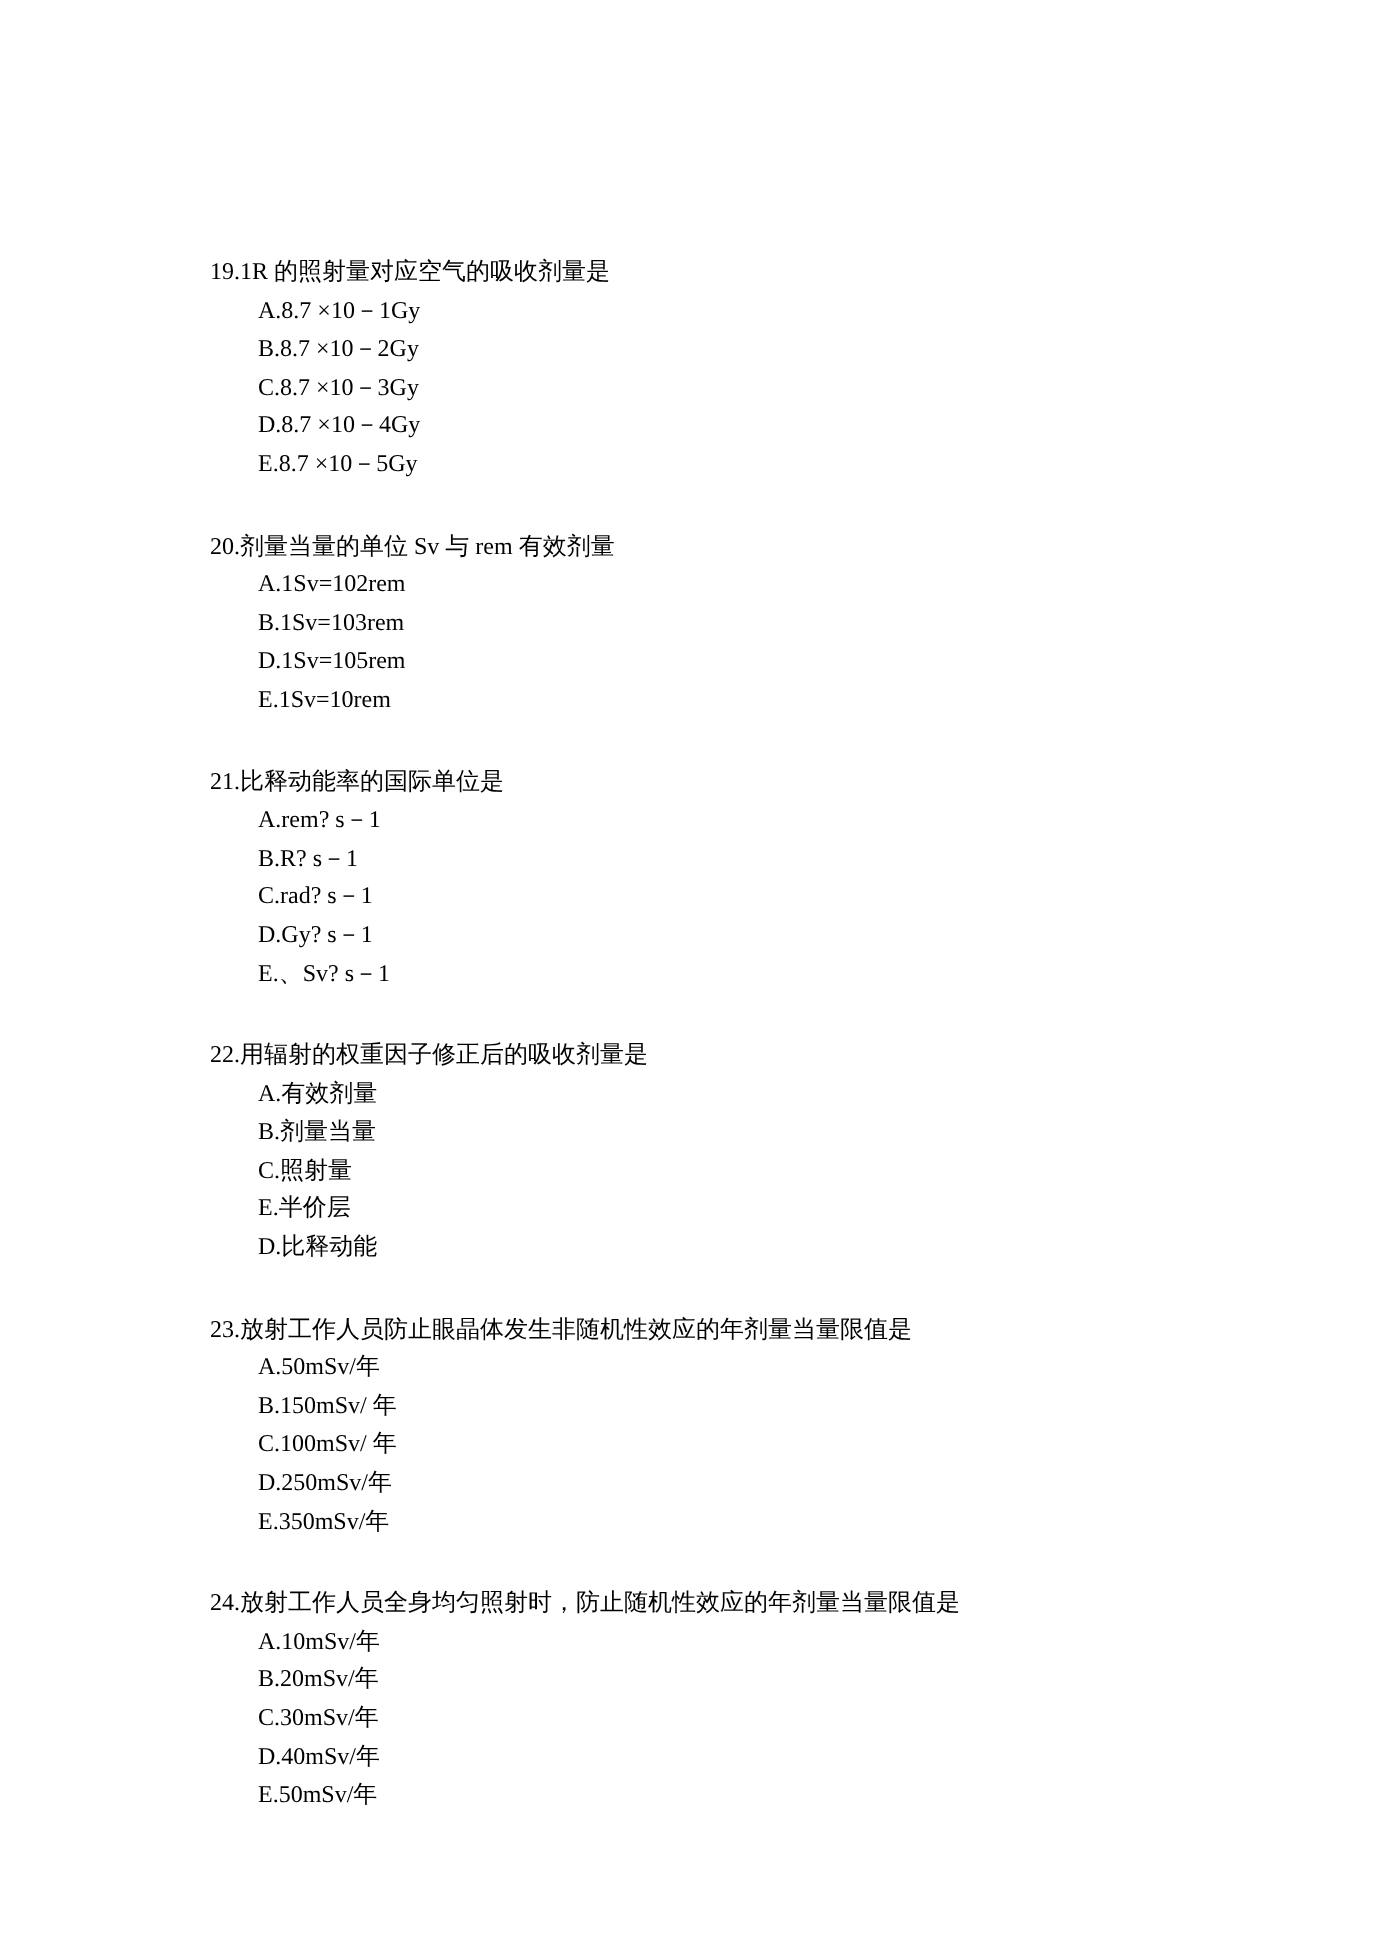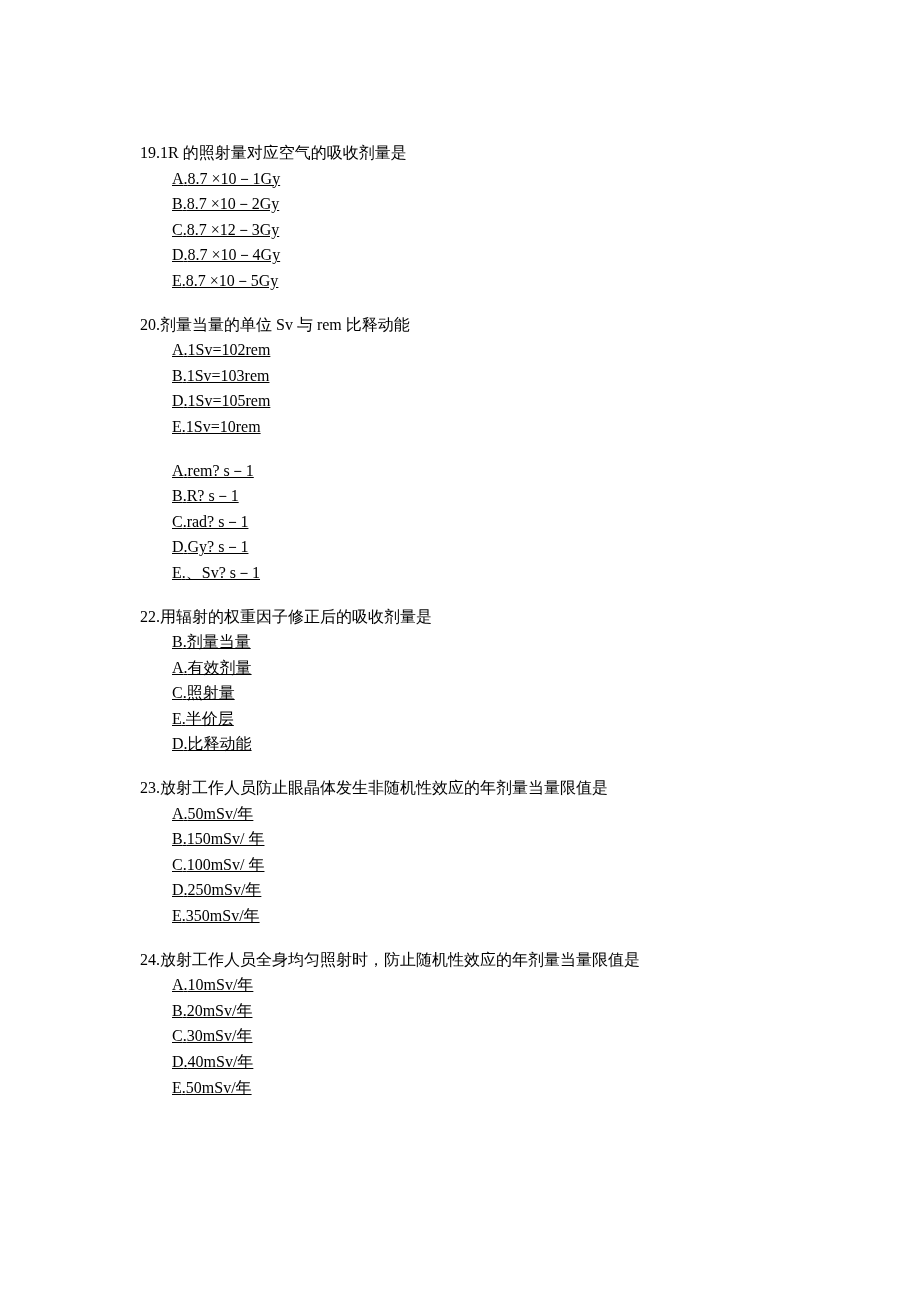--- a/index.html
+++ b/index.html
@@ -11,72 +11,73 @@
     color: #000000;
     line-height: 1.6;
     width: 920px;
     min-height: 1302px;
   }
   .page {
     padding: 140px 120px 60px 140px;
   }
   .question {
     margin-bottom: 18px;
+    margin-top: 29px;
   }
   .question-stem {
     margin: 0;
     padding: 0;
   }
   .options {
     padding-left: 2em;
-    text-decoration: underline;
   }
   .option {
     margin: 0;
     padding: 0;
   }
 </style>
 </head>
 <body>
 
 <div class="page">
   <div id="questions-container">
       <div class="question">
         <p class="question-stem"><span>19</span><span>.</span><span>1R 的照射量对应空气的吸收剂量是</span></p>
         <div class="options">
           <p class="option"><span>A</span><span>.</span><span>8.7 ×10－1Gy</span></p>
           <p class="option"><span>B</span><span>.</span><span>8.7 ×10－2Gy</span></p>
-          <p class="option"><span>C</span><span>.</span><span>8.7 ×12－3Gy</span></p>
+          <p class="option"><span>C</span><span>.</span><span>8.7 ×10－3Gy</span></p>
           <p class="option"><span>D</span><span>.</span><span>8.7 ×10－4Gy</span></p>
           <p class="option"><span>E</span><span>.</span><span>8.7 ×10－5Gy</span></p>
         </div>
       </div>
       <div class="question">
-        <p class="question-stem"><span>20</span><span>.</span><span>剂量当量的单位 Sv 与 rem 比释动能</span></p>
+        <p class="question-stem"><span>20</span><span>.</span><span>剂量当量的单位 Sv 与 rem 有效剂量</span></p>
         <div class="options">
           <p class="option"><span>A</span><span>.</span><span>1Sv=102rem</span></p>
           <p class="option"><span>B</span><span>.</span><span>1Sv=103rem</span></p>
           <p class="option"><span>D</span><span>.</span><span>1Sv=105rem</span></p>
           <p class="option"><span>E</span><span>.</span><span>1Sv=10rem</span></p>
         </div>
       </div>
       <div class="question">
+        <p class="question-stem"><span>21</span><span>.</span><span>比释动能率的国际单位是</span></p>
         <div class="options">
           <p class="option"><span>A</span><span>.</span><span>rem?  s－1</span></p>
           <p class="option"><span>B</span><span>.</span><span>R? s－1</span></p>
           <p class="option"><span>C</span><span>.</span><span>rad? s－1</span></p>
           <p class="option"><span>D</span><span>.</span><span>Gy? s－1</span></p>
           <p class="option"><span>E</span><span>.</span><span>、Sv? s－1</span></p>
         </div>
       </div>
       <div class="question">
         <p class="question-stem"><span>22</span><span>.</span><span>用辐射的权重因子修正后的吸收剂量是</span></p>
         <div class="options">
+          <p class="option"><span>A</span><span>.</span><span>有效剂量</span></p>
           <p class="option"><span>B</span><span>.</span><span>剂量当量</span></p>
-          <p class="option"><span>A</span><span>.</span><span>有效剂量</span></p>
           <p class="option"><span>C</span><span>.</span><span>照射量</span></p>
           <p class="option"><span>E</span><span>.</span><span>半价层</span></p>
           <p class="option"><span>D</span><span>.</span><span>比释动能</span></p>
         </div>
       </div>
       <div class="question">
         <p class="question-stem"><span>23</span><span>.</span><span>放射工作人员防止眼晶体发生非随机性效应的年剂量当量限值是</span></p>
         <div class="options">
           <p class="option"><span>A</span><span>.</span><span>50mSv/年</span></p>
           <p class="option"><span>B</span><span>.</span><span>150mSv/ 年</span></p>

